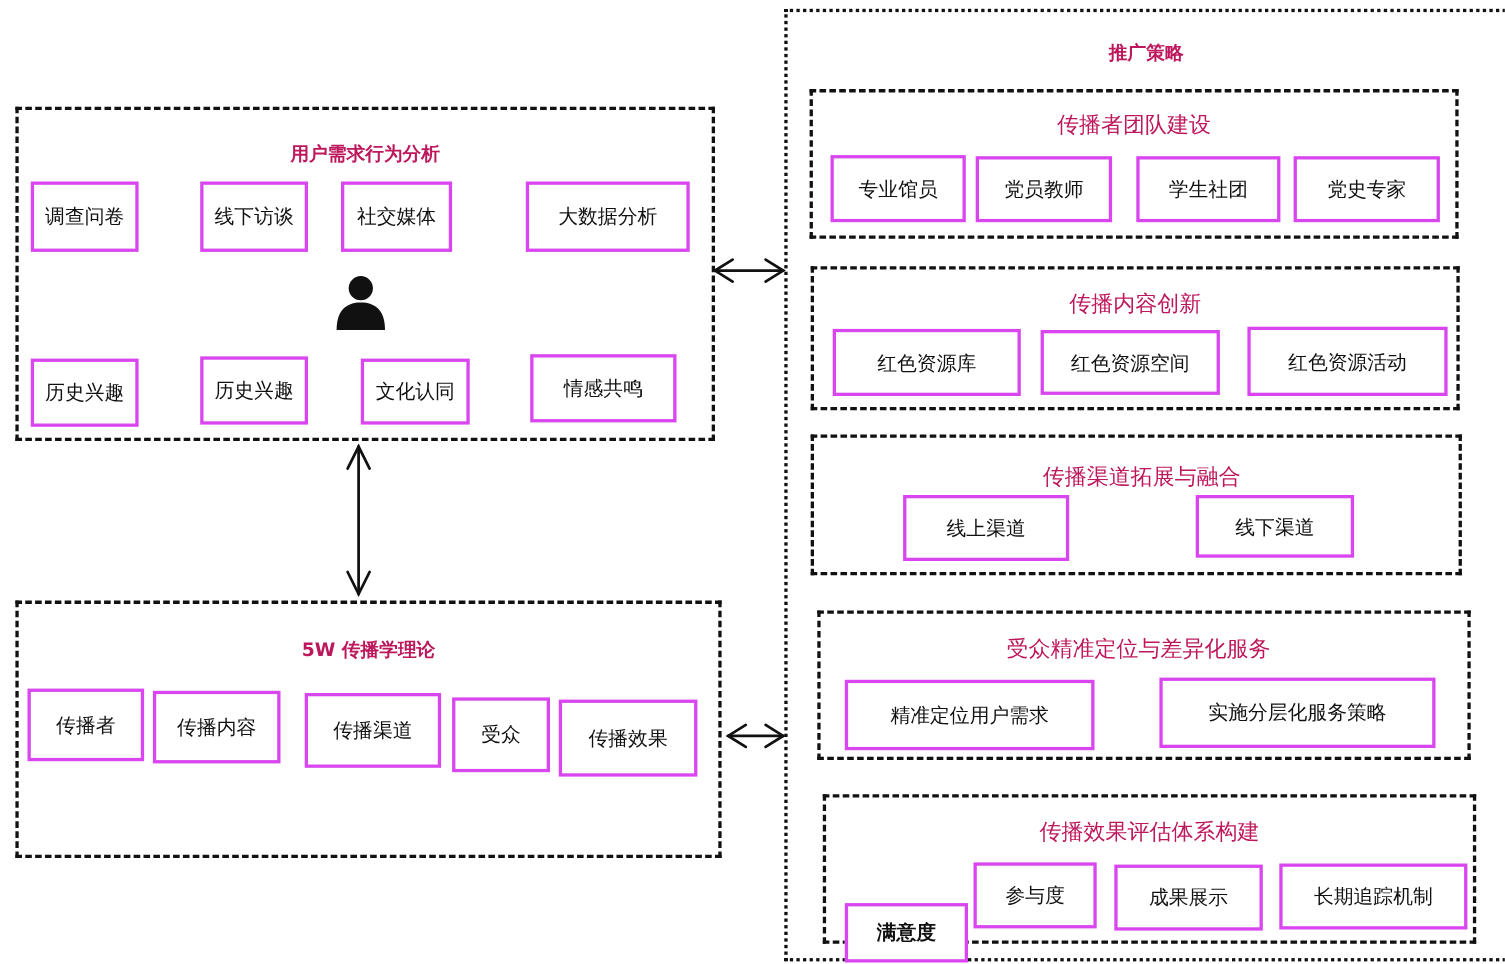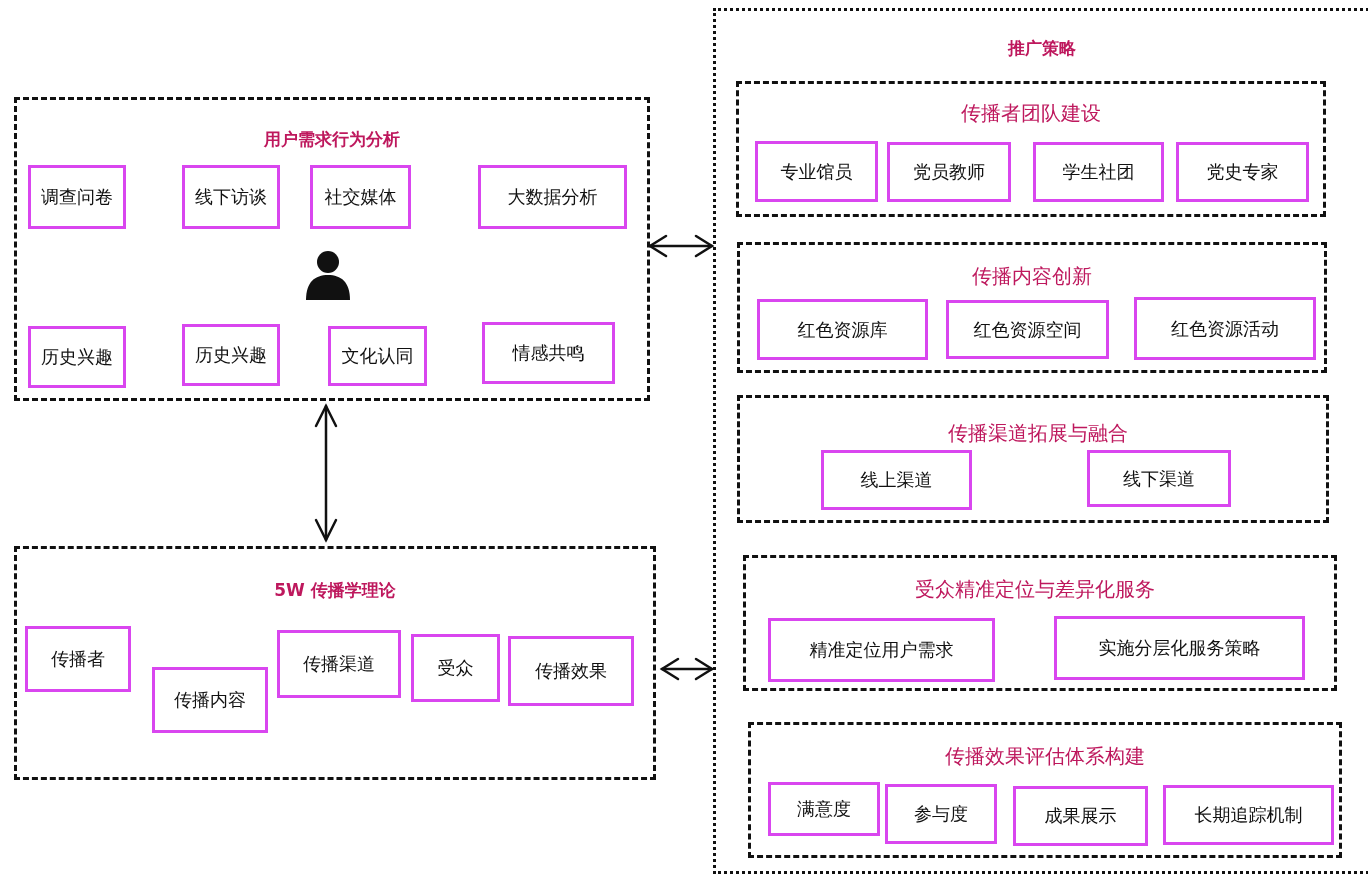--- a/index.html
+++ b/index.html
@@ -50,21 +50,21 @@
 <div class="abs box" style="left:482px; top:322px; width:133px; height:62px;">
     <span>情感共鸣</span>
   </div>
 
 <div class="abs dash" style="left:14px; top:546px; width:642px; height:234px;">
   <div class="group-title bold-title" style="top:30px;">5W 传播学理论</div>
 </div>
 <div class="abs box" style="left:25px; top:626px; width:106px; height:66px;">
     <span>传播者</span>
   </div>
-<div class="abs box" style="left:152px; top:628px; width:116px; height:66px;margin-top:39px;">
+<div class="abs box" style="left:139px; top:628px; width:116px; height:66px;">
     <span>传播内容</span>
   </div>
 <div class="abs box" style="left:277px; top:630px; width:124px; height:68px;">
     <span>传播渠道</span>
   </div>
 <div class="abs box" style="left:411px; top:634px; width:89px; height:68px;">
     <span>受众</span>
   </div>
 <div class="abs box" style="left:508px; top:636px; width:126px; height:70px;">
     <span>传播效果</span>
@@ -119,21 +119,21 @@
 <div class="abs box" style="left:768px; top:618px; width:227px; height:64px;">
     <span>精准定位用户需求</span>
   </div>
 <div class="abs box" style="left:1054px; top:616px; width:251px; height:64px;">
     <span>实施分层化服务策略</span>
   </div>
 
 <div class="abs dash" style="left:748px; top:722px; width:594px; height:136px;">
   <div class="group-title" style="top:18px;">传播效果评估体系构建</div>
 </div>
-<div class="abs box" style="left:768px; top:782px; width:112px; height:54px;">
+<div class="abs box" style="left:768px; top:821px; width:112px; height:54px;font-weight:bold;">
     <span>满意度</span>
   </div>
 <div class="abs box" style="left:885px; top:784px; width:112px; height:60px;">
     <span>参与度</span>
   </div>
 <div class="abs box" style="left:1013px; top:786px; width:135px; height:60px;">
     <span>成果展示</span>
   </div>
 <div class="abs box" style="left:1163px; top:785px; width:171px; height:60px;">
     <span>长期追踪机制</span>

